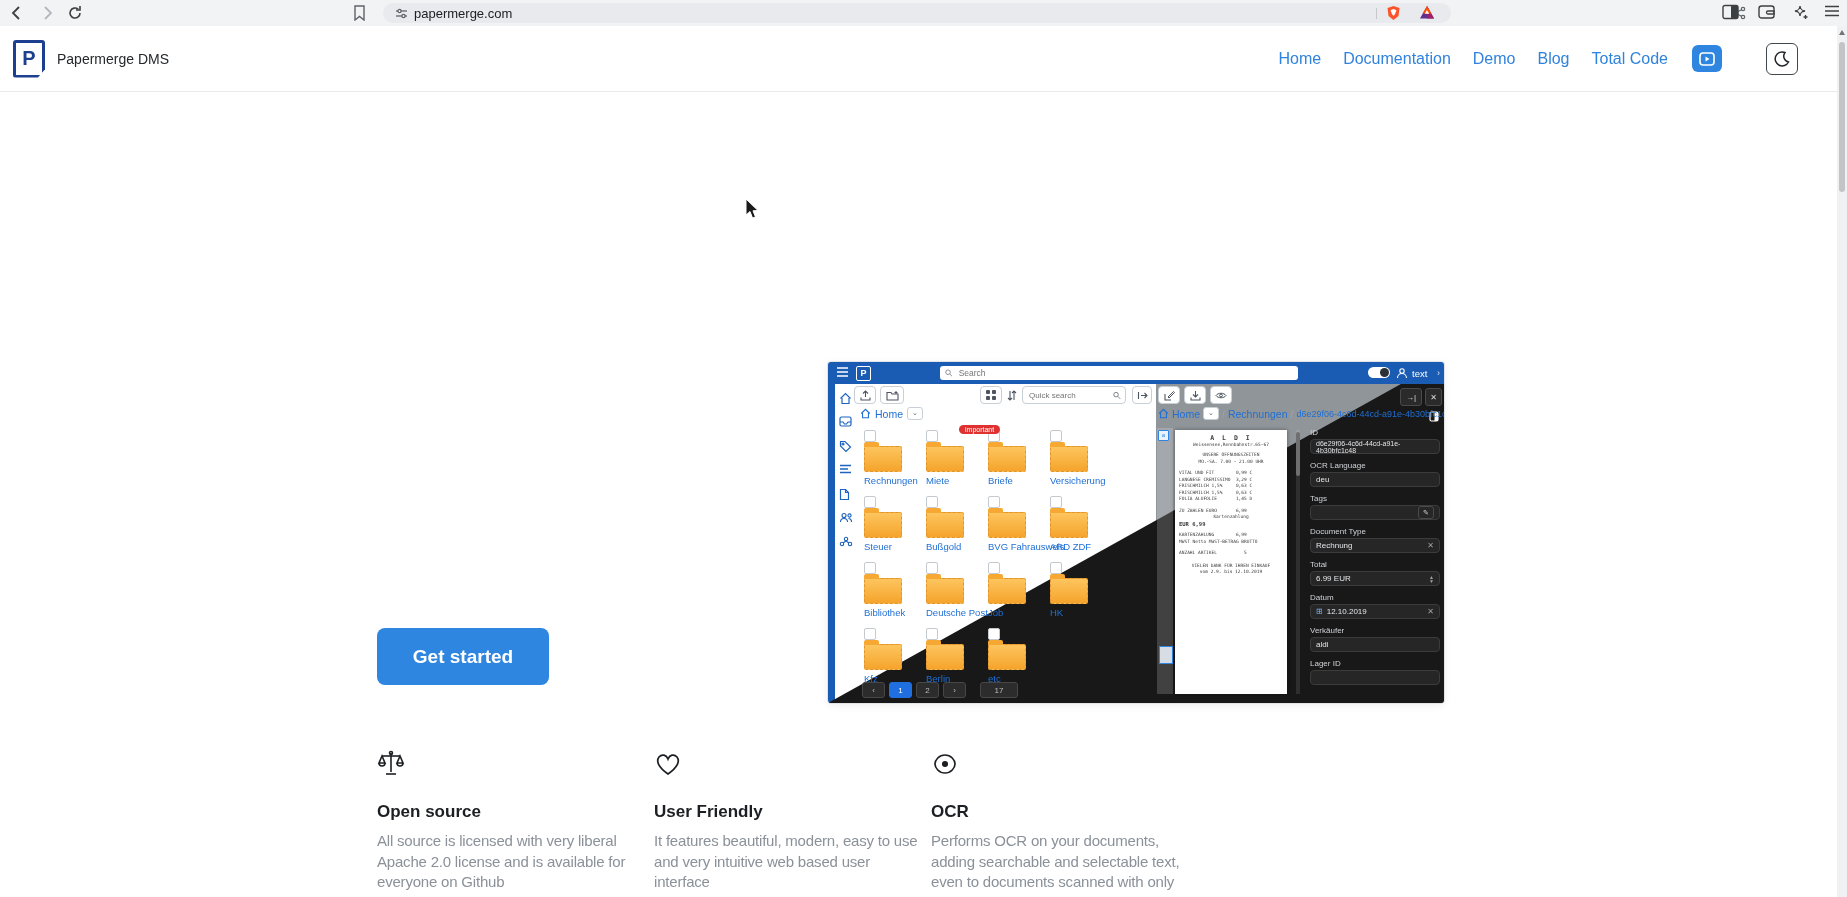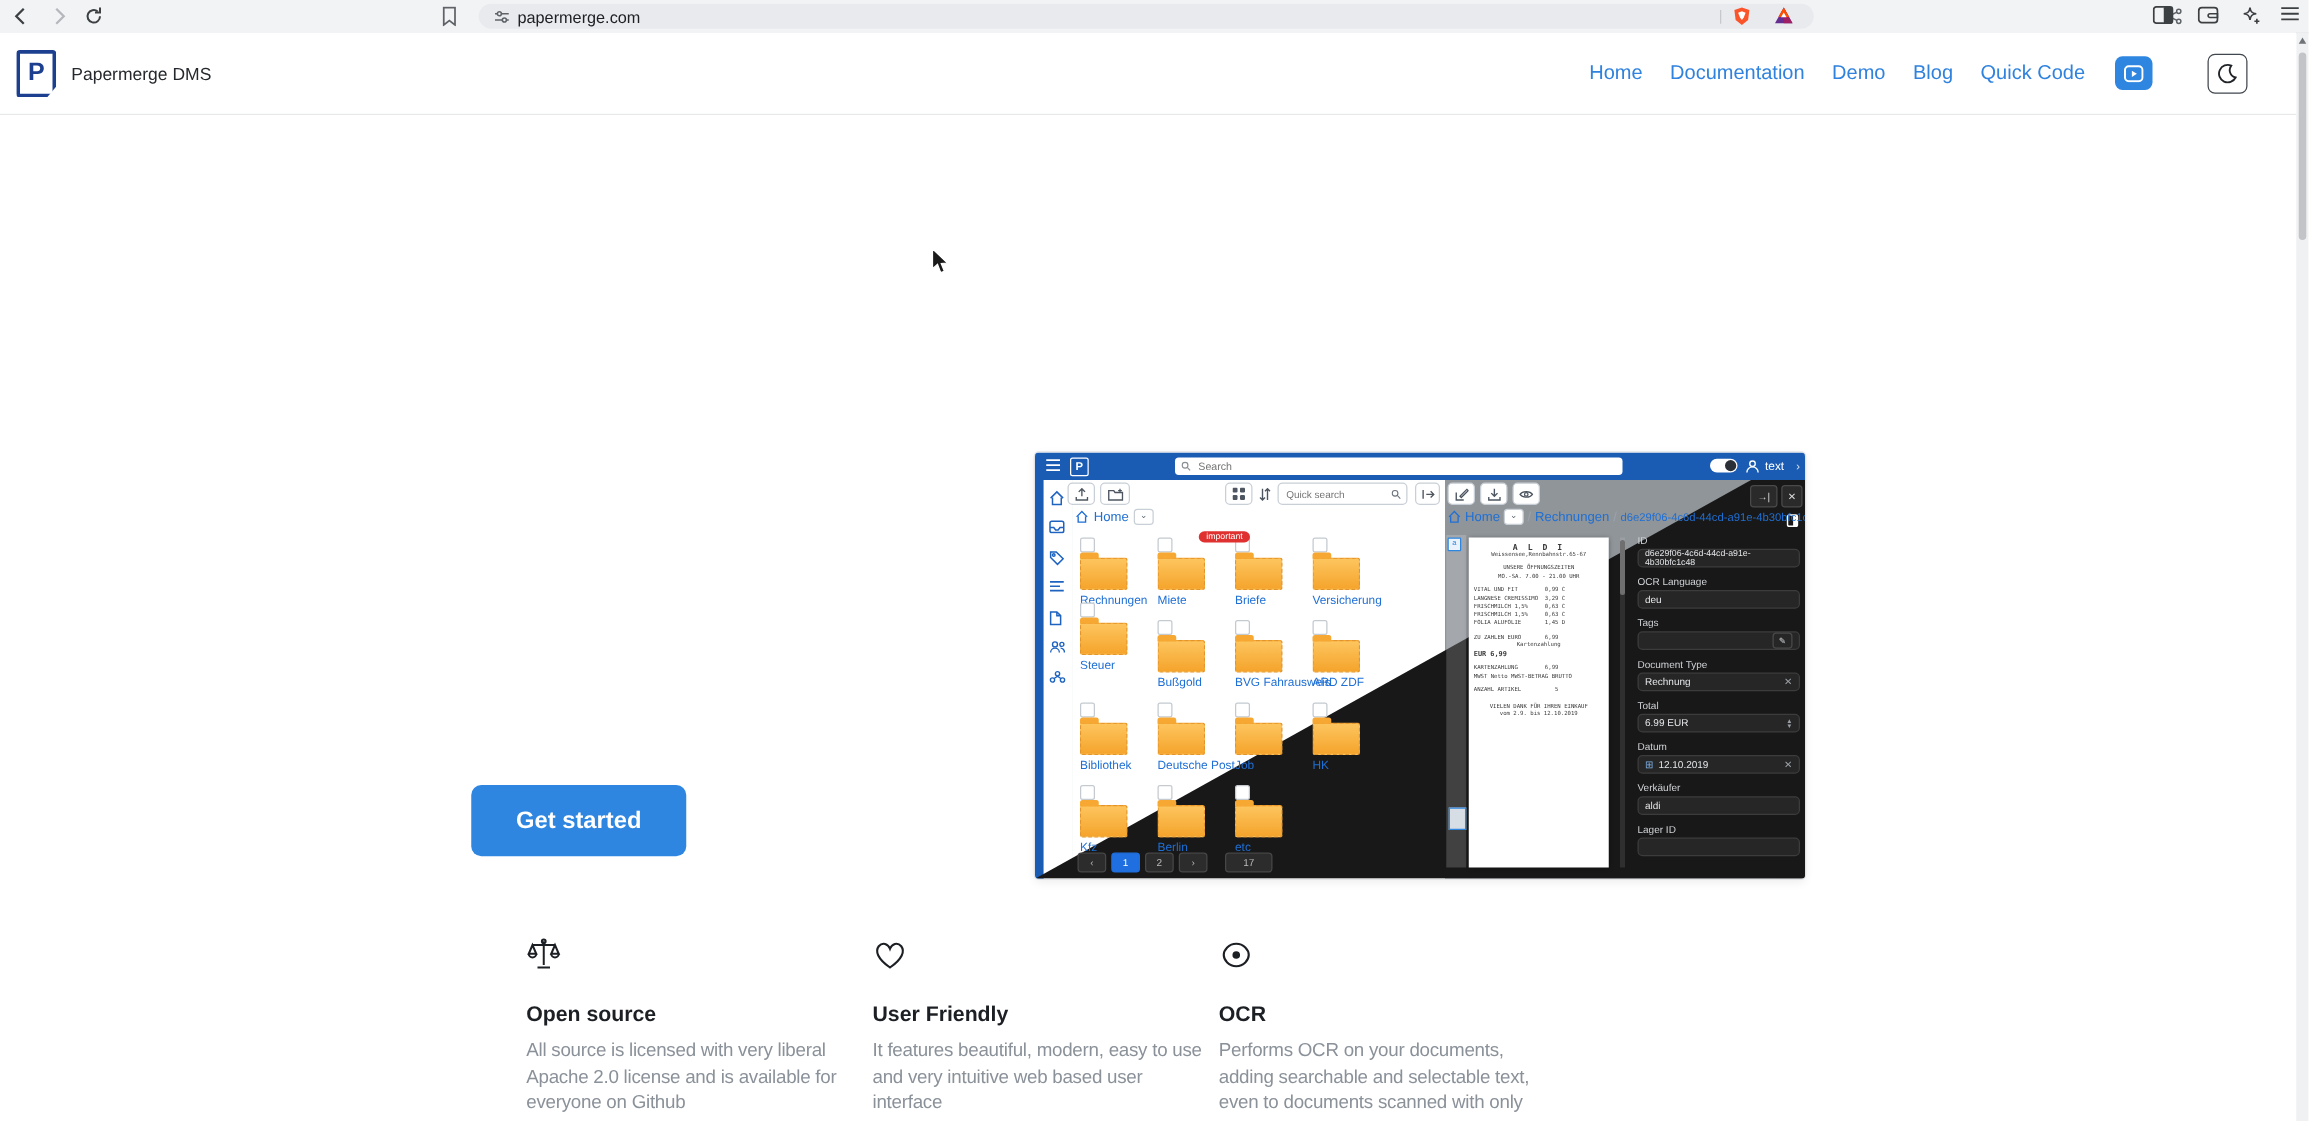--- a/index.html
+++ b/index.html
@@ -99,21 +99,21 @@
   .fld-x{margin-left:auto;color:#9aa0a6;font-size:8px;}
   .fld-btn{margin-left:auto;width:14px;height:11px;border:1px solid #4a4a4a;border-radius:3px;color:#cfd2d6;
            font-size:7px;display:flex;align-items:center;justify-content:center;}
   .stepper{margin-left:auto;color:#9aa0a6;font-size:5px;line-height:4px;text-align:center;}
   .panel-btn{width:20px;height:16px;background:#2a2a2a;border:1px solid #4a4a4a;border-radius:3px;color:#ddd;
              font-size:8px;display:flex;align-items:center;justify-content:center;}
   #doc-opts{left:330px;top:46px;width:9px;height:9px;border:1px solid #2e86e0;border-radius:1px;background:#eaf2fc;
             color:#2e86e0;font-size:6px;line-height:8px;text-align:center;}
 
   
-  .feature{top:750px;width:268px;margin-left:44px;}
+  .feature{top:750px;width:268px;}
   .f-title{margin-top:24px;font-size:17px;font-weight:600;color:#1c1f23;}
   .f-text{margin-top:9px;font-size:15px;line-height:20.5px;color:#8a9199;letter-spacing:-.2px;}
 
   #cursor{left:745px;top:198px;width:16px;height:22px;}
 </style>
 </head>
 <body>
 
 <div id="page">
 
@@ -211,21 +211,21 @@
   <div id="site-header" class="abs">
     <div id="brand">
       <div id="brand-logo">P</div>
       <span id="brand-name">Papermerge DMS</span>
     </div>
     <nav id="main-nav">
       <a class="nav-link">Home</a>
       <a class="nav-link">Documentation</a>
       <a class="nav-link">Demo</a>
       <a class="nav-link">Blog</a>
-      <a class="nav-link">Quick Code</a>
+      <a class="nav-link">Total Code</a>
       <div id="yt-btn">
         <svg width="16" height="14" viewBox="0 0 16 14">
             <rect x="1" y="1" width="14" height="12" rx="3" fill="none" stroke="#fff" stroke-width="1.6"></rect>
             <path d="M6.5 4.5 L10.5 7 L6.5 9.5 Z" fill="#fff"></path>
           </svg>
       </div>
       <div id="moon-btn">
         <svg width="16" height="16" viewBox="0 0 16 16">
             <path d="M11 1.5 A7 7 0 1 0 14.5 11 A6 6 0 0 1 11 1.5 Z" fill="none" stroke="#212529" stroke-width="1.5"></path>
           </svg>
@@ -423,21 +423,21 @@
       <div class="abs layer3 cell" style="left:160px;top:46px">
           <span class="cb"></span>
           <div class="ficon"></div>
           <div class="flabel">Briefe</div>
         </div>
       <div class="abs layer3 cell" style="left:222px;top:46px">
           <span class="cb"></span>
           <div class="ficon"></div>
           <div class="flabel">Versicherung</div>
         </div>
-      <div class="abs layer3 cell" style="left:36px;top:98px">
+      <div class="abs layer3 cell" style="left:36px;top:112px">
           <span class="cb"></span>
           <div class="ficon"></div>
           <div class="flabel">Steuer</div>
         </div>
       <div class="abs layer3 cell" style="left:98px;top:112px">
           <span class="cb"></span>
           <div class="ficon"></div>
           <div class="flabel">Bußgold</div>
         </div>
       <div class="abs layer3 cell" style="left:160px;top:112px">

